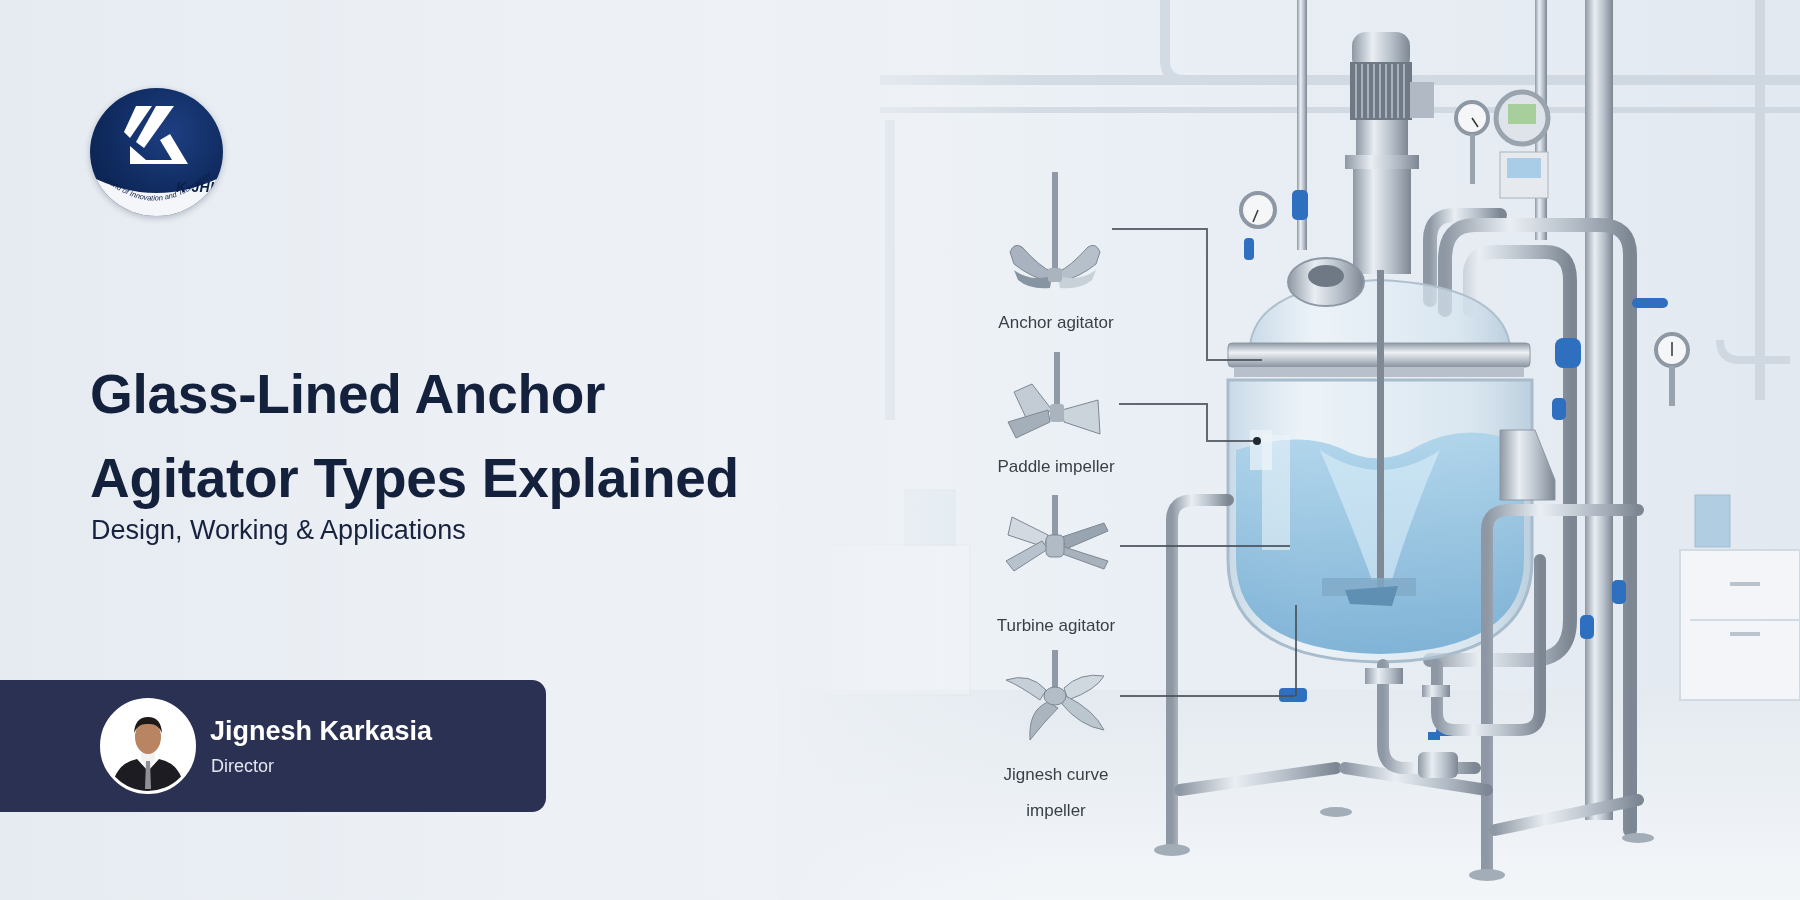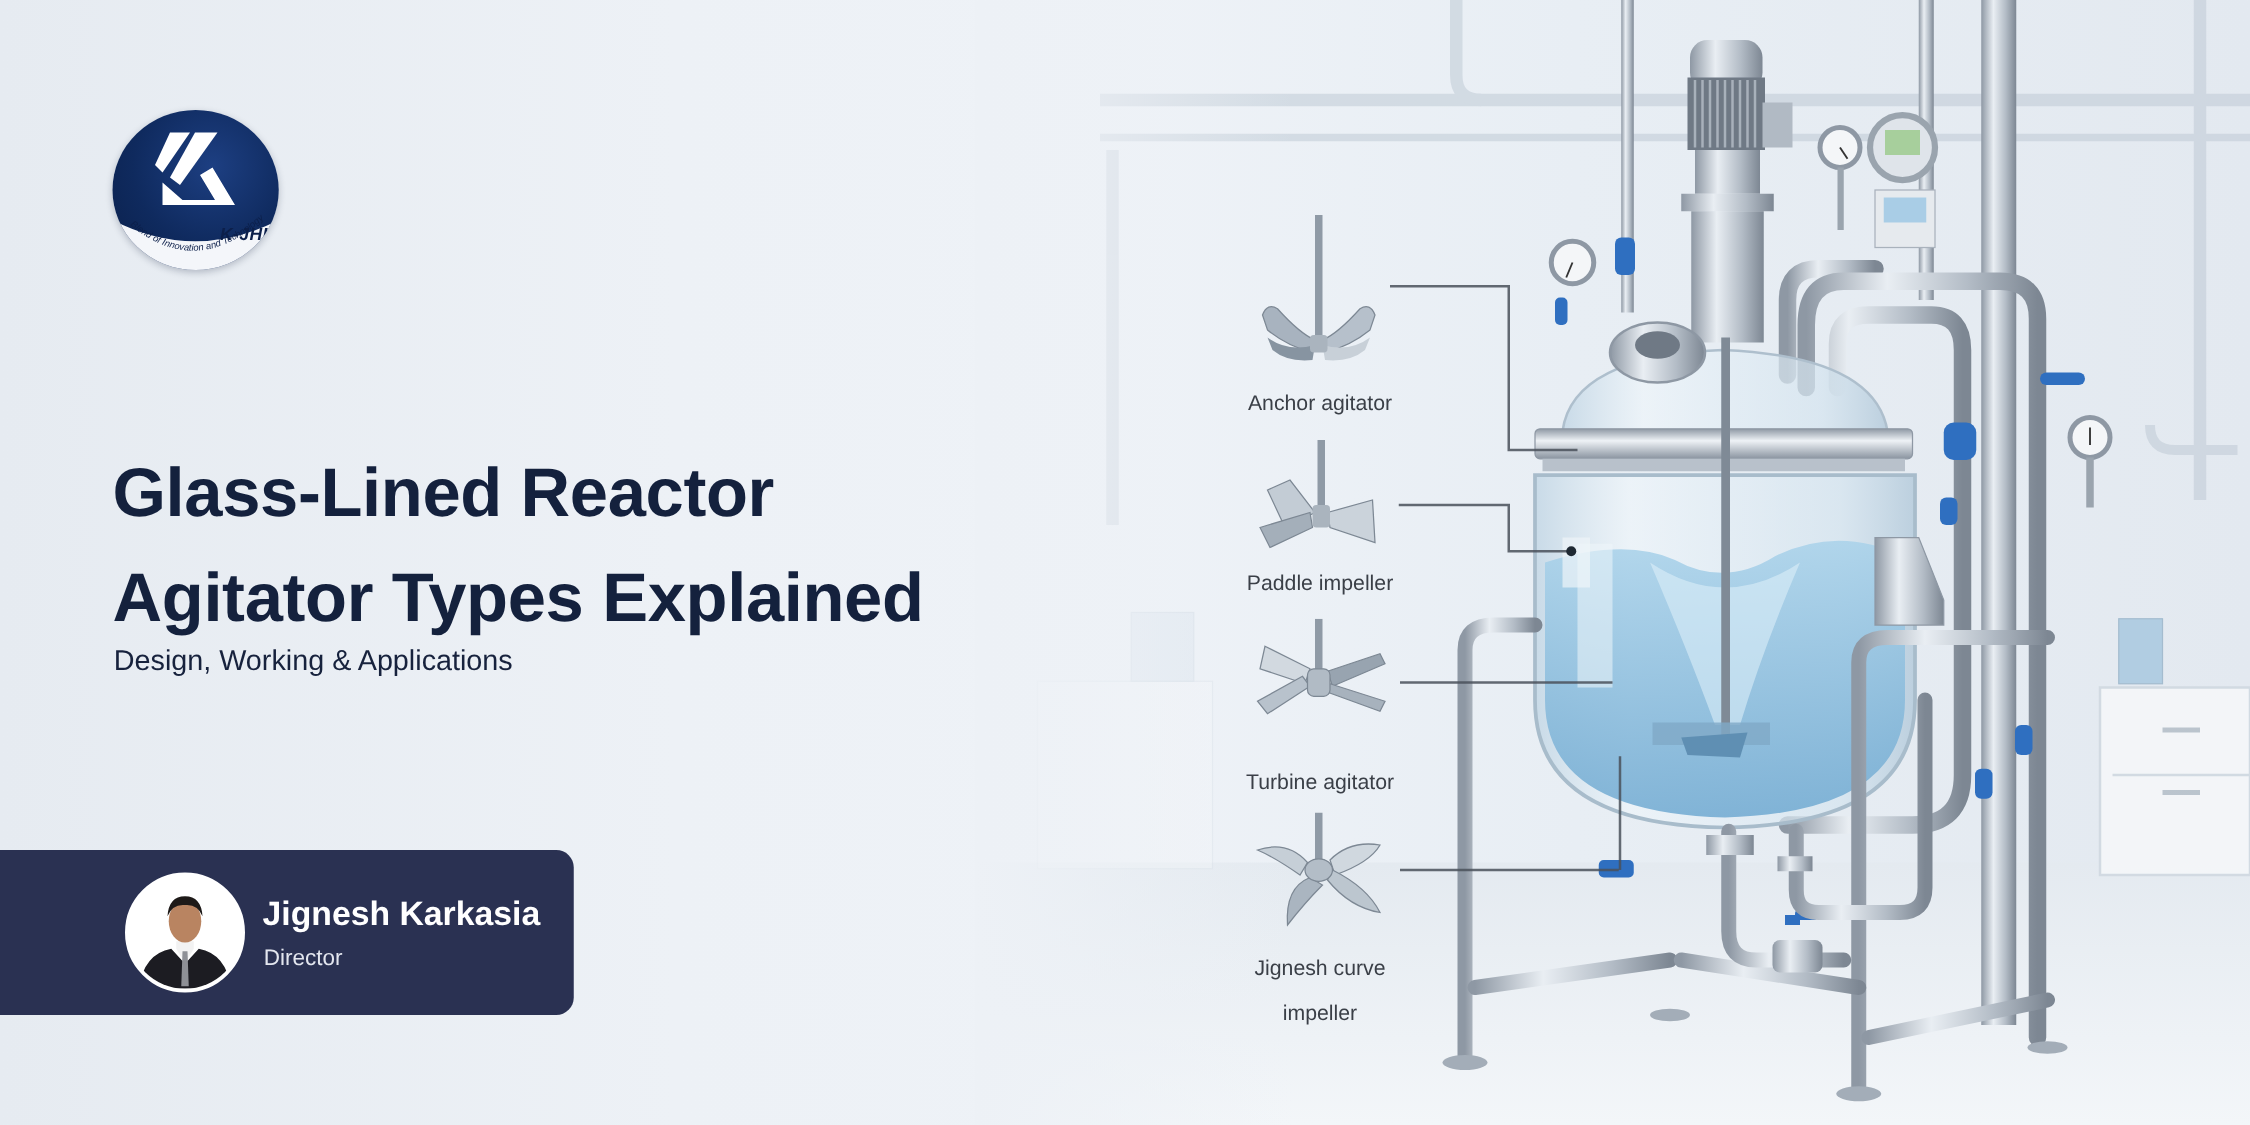--- a/index.html
+++ b/index.html
@@ -23,24 +23,24 @@
     font: italic bold 14px "Liberation Sans", sans-serif; color: #0c1f4a; letter-spacing: 0.3px;
   }
   .title {
     position: absolute; left: 90px; top: 352px;
     font-family: "Liberation Sans", sans-serif; font-weight: bold;
     font-size: 55px; line-height: 84px; color: #14213d; letter-spacing: -0.3px;
   }
   .title div { white-space: nowrap; }
   .subtitle {
     position: absolute; left: 91px; top: 515px;
-    font-size: 23px; color: #17223d; white-space: nowrap;
+    font-size: 27px; color: #17223d; white-space: nowrap;
   }
   .author-card {
-    position: absolute; left: 0; top: 680px; width: 459px; height: 132px;
+    position: absolute; left: 0; top: 680px; width: 546px; height: 132px;
     background: #2a3152; border-radius: 0 14px 14px 0;
   }
   .avatar {
     position: absolute; left: 100px; top: 18px; width: 96px; height: 96px;
     border-radius: 50%; background: #ffffff; overflow: hidden;
     border: 3px solid #ffffff;
   }
   .author-name {
     position: absolute; left: 210px; top: 36px; font-size: 27px; font-weight: bold; color: #ffffff; white-space: nowrap;
   }
@@ -235,21 +235,21 @@
     <defs>
         <path id="arc" d="M14 92 Q66 135 120 88"></path>
       </defs>
     <text font-family="Liberation Sans, sans-serif" font-size="7.5" fill="#0c1f4a" font-style="italic">
       <textPath href="#arc">Blend of Innovation and Technology</textPath>
     </text>
   </svg>
 </div>
 
 <div class="title">
-  <div>Glass-Lined Reactor</div>
+  <div>Glass-Lined Anchor</div>
   <div>Agitator Types Explained</div>
 </div>
 <div class="subtitle">Design, Working &amp; Applications</div>
 
 <div class="author-card">
   <div class="avatar">
     <svg width="90" height="90" viewBox="0 0 90 90">
       <rect width="90" height="90" fill="#ffffff"></rect>
       <path d="M8 90 Q12 62 34 58 L45 70 L56 58 Q78 62 82 90 Z" fill="#1c1c22"></path>
       <path d="M38 58 L45 70 L52 58 L52 52 L38 52 Z" fill="#f2f2f2"></path>

